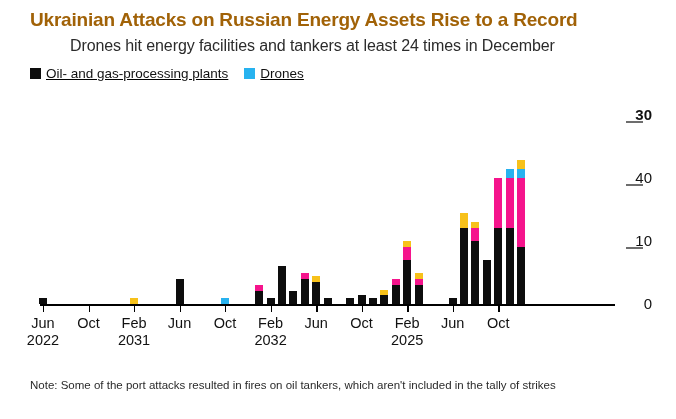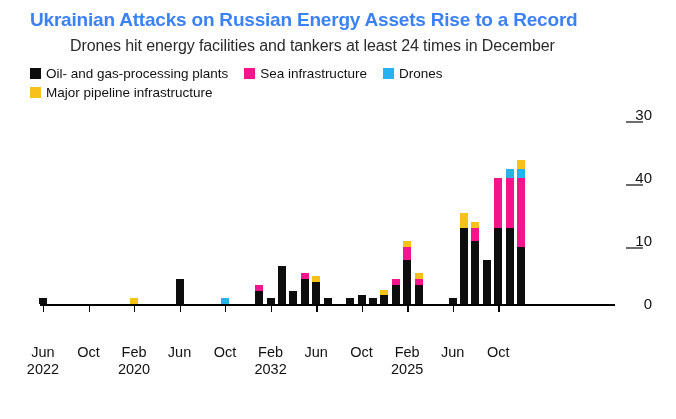--- a/index.html
+++ b/index.html
@@ -7,33 +7,33 @@
     width:676px;height:419px;background:#ffffff;
     font-family:"Liberation Sans", sans-serif;
     color:#000000;overflow:hidden;position:relative;
   }
   .wrap{position:absolute;inset:0;}
 
   
   .title{
     position:absolute;left:30px;top:8px;width:620px;
     font-size:19px;font-weight:bold;letter-spacing:-0.2px;
-    color:#3b82f6;line-height:24px;
+    color:#a16207;line-height:24px;
   }
   .subtitle{
     position:absolute;left:30px;top:36px;width:630px;
     font-size:16px;font-weight:normal;color:#2b2b2b;line-height:20px;
     letter-spacing:-0.1px;
     margin-left:40px;
   }
 
   
   .legend{position:absolute;left:30px;top:64px;width:630px;}
   .legend-row{display:flex;align-items:center;height:19px;}
-  .legend-item{display:flex;align-items:center;margin-right:16px;}
+  .legend-item{display:flex;align-items:center;margin-right:16px;text-decoration:underline;}
   .legend-swatch{
     width:11px;height:11px;margin-right:5px;flex:0 0 auto;display:block;
   }
   .legend-label{font-size:13.5px;color:#111;line-height:13px;white-space:nowrap;}
 
   
   .plot{
     position:absolute;left:0px;top:104px;width:676px;height:205px;
   }
   .axis-area{position:absolute;left:40px;top:0;width:570px;height:201px;}
@@ -47,21 +47,21 @@
   .seg{width:100%;display:block;}
 
   
   .ylabels{position:absolute;left:618px;top:104px;width:58px;height:210px;}
   .ytick{position:absolute;left:0;width:34px;text-align:right;font-size:15px;color:#111;}
   .ytickline{position:absolute;left:8px;width:17px;height:2px;background:#6d6d6d;}
 
   
   .xticks{position:absolute;left:0;top:305px;width:676px;height:12px;}
   .xtick{position:absolute;top:0;width:1.4px;height:7px;background:#000;}
-  .xlabels{position:absolute;left:0;top:315px;width:676px;height:46px;margin-top:29px;}
+  .xlabels{position:absolute;left:0;top:315px;width:676px;height:46px;}
   .xlabel{
     position:absolute;top:0;width:60px;margin-left:-30px;text-align:center;
     font-size:14.5px;color:#111;line-height:17px;
   }
   .xlabel .yr{display:block;}
 
   
   .footer{position:absolute;left:30px;top:378px;width:640px;}
   .foot-line{font-size:11.5px;color:#2b2b2b;line-height:15px;white-space:nowrap;}
 </style>
@@ -73,32 +73,22 @@
   <div class="title">Ukrainian Attacks on Russian Energy Assets Rise to a Record</div>
   <div class="subtitle">Drones hit energy facilities and tankers at least 24 times in December</div>
 
   <div class="legend">
     <div class="legend-row">
       <div class="legend-item">
         <span class="legend-swatch" style="background:#0d0d0d"></span>
         <span class="legend-label">Oil- and gas-processing plants</span>
       </div>
       <div class="legend-item">
-        <span class="legend-swatch" style="background:#f5148c"></span>
-        <span class="legend-label">Sea infrastructure</span>
-      </div>
-      <div class="legend-item">
         <span class="legend-swatch" style="background:#27b2ef"></span>
         <span class="legend-label">Drones</span>
-      </div>
-    </div>
-    <div class="legend-row">
-      <div class="legend-item">
-        <span class="legend-swatch" style="background:#f7c11a"></span>
-        <span class="legend-label">Major pipeline infrastructure</span>
       </div>
     </div>
   </div>
 
   <div class="plot">
     <div class="axis-area" id="bars-layer" style="position: absolute; left: 0px; top: 0px; width: 676px; height: 205px;">
         <div class="bar" title="Jun 2022: 1" style="left: 39px; bottom: 5px; width: 8px; height: 6.3px;">
           <div class="seg" style="height: 6.3px; background: rgb(13, 13, 13);"></div>
         </div>
         <div class="bar" title="Feb 2023: 1" style="left: 130.04px; bottom: 5px; width: 8px; height: 6.3px;">
@@ -195,46 +185,47 @@
   </div>
 
   <div class="baseline"></div>
 
   <div class="ylabels" id="ylabels">
       <div class="ytick" style="top: 191px;">0</div>
       <div class="ytick" style="top: 128px;">10</div>
       <div class="ytickline" style="top: 143px;"></div>
       <div class="ytick" style="top: 65px;">40</div>
       <div class="ytickline" style="top: 80px;"></div>
-      <div class="ytick" style="top: 2px;">30</div>
+      <div class="ytick" style="top: 2px; font-weight: bold;">30</div>
       <div class="ytickline" style="top: 17px;"></div>
     </div>
   <div class="xticks" id="xticks">
       <div class="xtick" style="left: 43px;"></div>
       <div class="xtick" style="left: 88.52px;"></div>
       <div class="xtick" style="left: 134.04px;"></div>
       <div class="xtick" style="left: 179.56px;"></div>
       <div class="xtick" style="left: 225.08px;"></div>
       <div class="xtick" style="left: 270.6px;"></div>
       <div class="xtick" style="left: 316.12px;"></div>
       <div class="xtick" style="left: 361.64px;"></div>
       <div class="xtick" style="left: 407.16px;"></div>
       <div class="xtick" style="left: 452.68px;"></div>
       <div class="xtick" style="left: 498.2px;"></div>
     </div>
   <div class="xlabels" id="xlabels">
       <div class="xlabel" style="left: 43px;"><span>Jun</span><span class="yr">2022</span></div>
       <div class="xlabel" style="left: 88.52px;"><span>Oct</span></div>
-      <div class="xlabel" style="left: 134.04px;"><span>Feb</span><span class="yr">2020</span></div>
+      <div class="xlabel" style="left: 134.04px;"><span>Feb</span><span class="yr">2031</span></div>
       <div class="xlabel" style="left: 179.56px;"><span>Jun</span></div>
       <div class="xlabel" style="left: 225.08px;"><span>Oct</span></div>
       <div class="xlabel" style="left: 270.6px;"><span>Feb</span><span class="yr">2032</span></div>
       <div class="xlabel" style="left: 316.12px;"><span>Jun</span></div>
       <div class="xlabel" style="left: 361.64px;"><span>Oct</span></div>
       <div class="xlabel" style="left: 407.16px;"><span>Feb</span><span class="yr">2025</span></div>
       <div class="xlabel" style="left: 452.68px;"><span>Jun</span></div>
       <div class="xlabel" style="left: 498.2px;"><span>Oct</span></div>
     </div>
 
   <div class="footer">
+    <div class="foot-line">Note: Some of the port attacks resulted in fires on oil tankers, which aren't included in the tally of strikes</div>
   </div>
 
 </div>
 
 </body></html>

